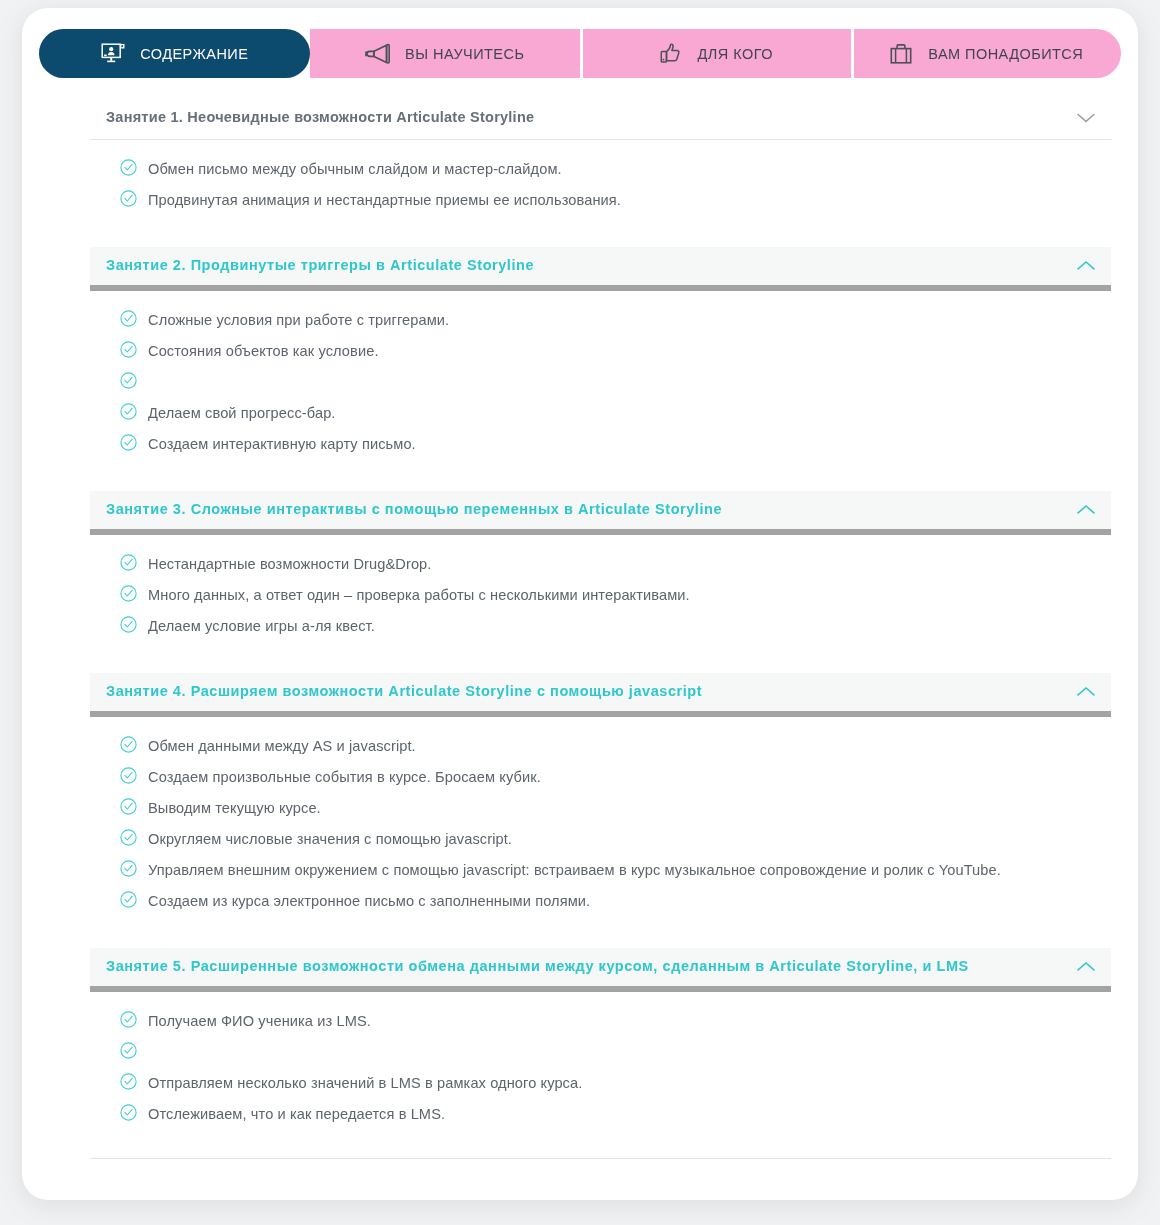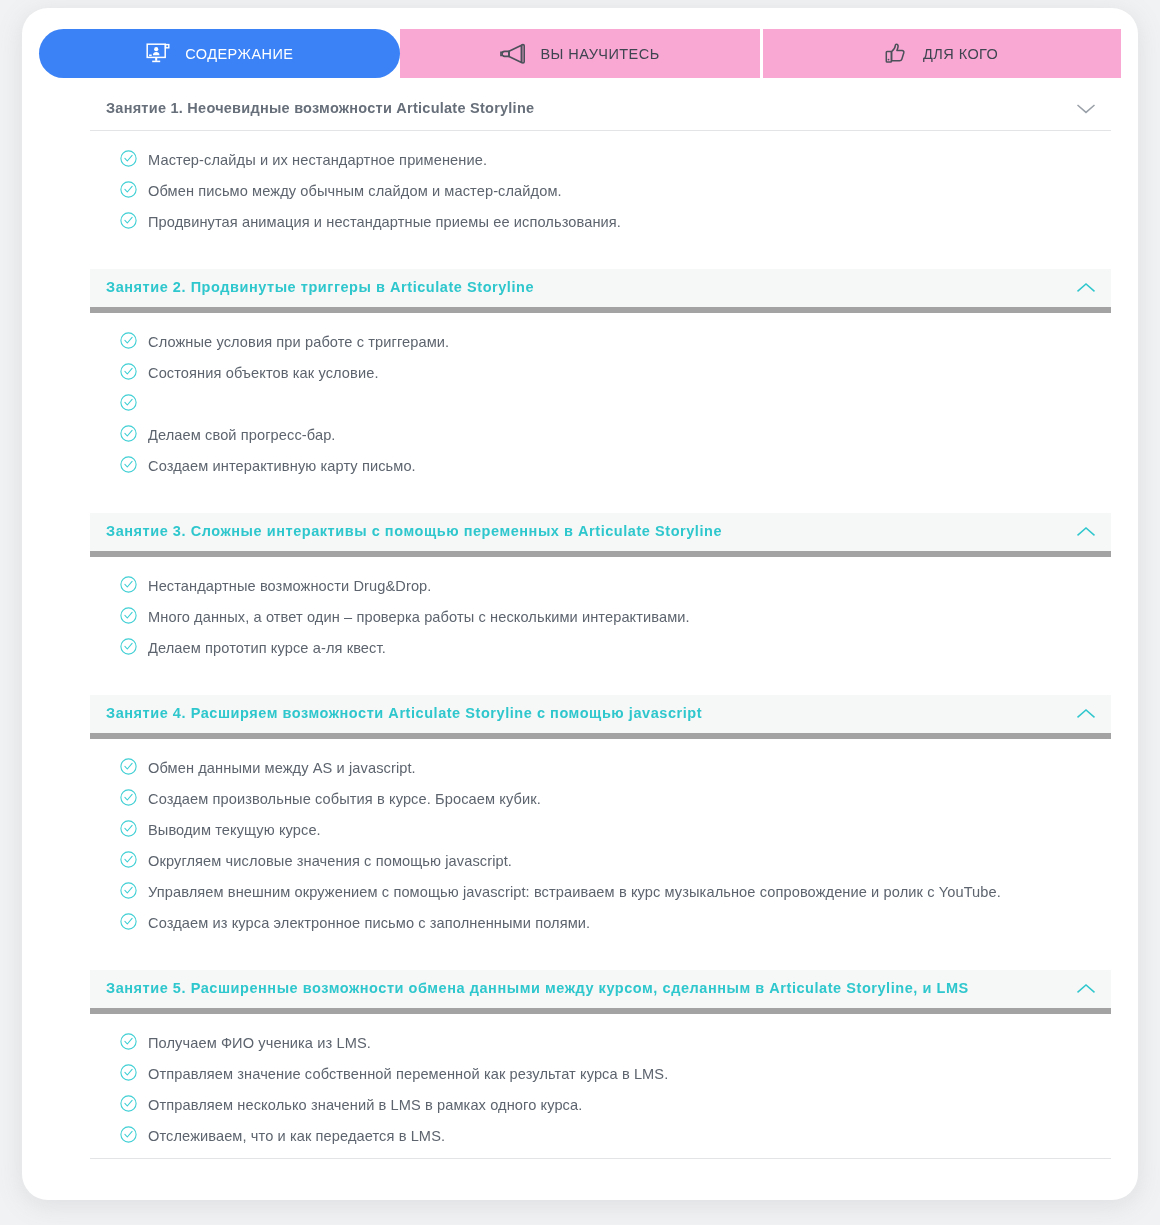--- a/index.html
+++ b/index.html
@@ -58,32 +58,32 @@
     content: "";
     position: absolute;
     left: 0; top: 0; bottom: 0;
     width: 3px;
     background: #ffffff;
   }
   .tab.first { border-radius: 25px 0 0 25px; }
   .tab.last  { border-radius: 0 25px 25px 0; }
 
   .tab.active {
-    background: #3b82f6;
+    background: #0c4a6e;
     color: #ffffff;
     border-radius: 25px;
     z-index: 3;
   }
   .tab.active + .tab::before { background: transparent; }
 
   .tab-label { white-space: nowrap; }
   .tab-icon { display: flex; align-items: center; justify-content: center; width: 26px; height: 24px; }
 
   
-  .acc { position: absolute; left: 68px; top: 79px; width: 1021px; }
+  .acc { position: absolute; left: 68px; top: 88px; width: 1021px; }
 
   .acc-item { width: 100%; }
 
   .acc-head {
     position: relative;
     display: flex;
     align-items: center;
     height: 44px;
     padding: 0 46px 0 16px;
     cursor: pointer;
@@ -191,20 +191,31 @@
         <span class="tab-icon">
           <svg width="24" height="22" viewBox="0 0 24 22">
             <path d="M7.6 8.6 C9.4 7.1 11.3 4.6 11.3 2.6 c0-1.2 1.1-1.7 1.9-1.2 .9 .6 1.1 2.1 .6 3.6 l-.9 2.6 h5.2 c1.3 0 2.1 1.1 1.7 2.2 l-2 6.4 c-.3 1-1.2 1.6-2.2 1.6 H7.6 Z" fill="none" stroke="#4b5059" stroke-width="1.5" stroke-linejoin="round"></path>
             <rect x="2.3" y="8.4" width="5.1" height="10.6" rx="0.8" fill="none" stroke="#4b5059" stroke-width="1.5"></rect>
             <circle cx="4.5" cy="16.6" r="0.95" fill="#4b5059"></circle>
           </svg>
         </span>
         <span class="tab-label">ДЛЯ КОГО</span>
       </div>
 
+      <div class="tab last">
+        <span class="tab-icon">
+          <svg width="24" height="22" viewBox="0 0 24 22">
+            <rect x="2.3" y="5.6" width="19.4" height="14.2" fill="none" stroke="#4b5059" stroke-width="1.6"></rect>
+            <path d="M8.1 5.4 V2.9 a1 1 0 0 1 1-1 h5.8 a1 1 0 0 1 1 1 V5.4" fill="none" stroke="#4b5059" stroke-width="1.6"></path>
+            <line x1="6.6" y1="5.8" x2="6.6" y2="19.6" stroke="#4b5059" stroke-width="1.5"></line>
+            <line x1="17.4" y1="5.8" x2="17.4" y2="19.6" stroke="#4b5059" stroke-width="1.5"></line>
+          </svg>
+        </span>
+        <span class="tab-label">ВАМ ПОНАДОБИТСЯ</span>
+      </div>
     </div>
 
     <div class="acc">
 
       <div class="acc-item">
         <div class="acc-head plain">
           <span class="acc-title">Занятие 1. Неочевидные возможности Articulate Storyline</span>
           <span class="chev">
             <svg width="20" height="12" viewBox="0 0 20 12">
                 <path d="M1.5 2 L10 9.4 L18.5 2" fill="none" stroke="#9aa0a8" stroke-width="1.5"></path>
@@ -212,29 +223,20 @@
           </span>
         </div>
         <div class="acc-body">
           <div class="li">
             <span class="li-check">
               <svg width="17" height="17" viewBox="0 0 17 17">
                   <circle cx="8.5" cy="8.5" r="7.6" fill="none" stroke="#3fcfd4" stroke-width="1.1"></circle>
                   <path d="M4.9 8.4 L7.3 11 L12.1 5.3" fill="none" stroke="#3fcfd4" stroke-width="1.1" stroke-linecap="round" stroke-linejoin="round"></path>
                 </svg>
             </span>
-            <span class="li-text">Мастер-слайды и их нестандартное применение.</span>
-          </div>
-          <div class="li">
-            <span class="li-check">
-              <svg width="17" height="17" viewBox="0 0 17 17">
-                  <circle cx="8.5" cy="8.5" r="7.6" fill="none" stroke="#3fcfd4" stroke-width="1.1"></circle>
-                  <path d="M4.9 8.4 L7.3 11 L12.1 5.3" fill="none" stroke="#3fcfd4" stroke-width="1.1" stroke-linecap="round" stroke-linejoin="round"></path>
-                </svg>
-            </span>
             <span class="li-text">Обмен письмо между обычным слайдом и мастер-слайдом.</span>
           </div>
           <div class="li">
             <span class="li-check">
               <svg width="17" height="17" viewBox="0 0 17 17">
                   <circle cx="8.5" cy="8.5" r="7.6" fill="none" stroke="#3fcfd4" stroke-width="1.1"></circle>
                   <path d="M4.9 8.4 L7.3 11 L12.1 5.3" fill="none" stroke="#3fcfd4" stroke-width="1.1" stroke-linecap="round" stroke-linejoin="round"></path>
                 </svg>
             </span>
             <span class="li-text">Продвинутая анимация и нестандартные приемы ее использования.</span>
@@ -331,21 +333,21 @@
             </span>
             <span class="li-text">Много данных, а ответ один – проверка работы с несколькими интерактивами.</span>
           </div>
           <div class="li">
             <span class="li-check">
               <svg width="17" height="17" viewBox="0 0 17 17">
                   <circle cx="8.5" cy="8.5" r="7.6" fill="none" stroke="#3fcfd4" stroke-width="1.1"></circle>
                   <path d="M4.9 8.4 L7.3 11 L12.1 5.3" fill="none" stroke="#3fcfd4" stroke-width="1.1" stroke-linecap="round" stroke-linejoin="round"></path>
                 </svg>
             </span>
-            <span class="li-text">Делаем прототип курсе а-ля квест.</span>
+            <span class="li-text">Делаем условие игры а-ля квест.</span>
           </div>
         </div>
       </div>
 
       <div class="gap"></div>
 
       <div class="acc-item">
         <div class="acc-head tinted">
           <span class="acc-title">Занятие 4. Расширяем возможности Articulate Storyline с помощью javascript</span>
           <span class="chev">
@@ -433,21 +435,20 @@
             </span>
             <span class="li-text">Получаем ФИО ученика из LMS.</span>
           </div>
           <div class="li">
             <span class="li-check">
               <svg width="17" height="17" viewBox="0 0 17 17">
                   <circle cx="8.5" cy="8.5" r="7.6" fill="none" stroke="#3fcfd4" stroke-width="1.1"></circle>
                   <path d="M4.9 8.4 L7.3 11 L12.1 5.3" fill="none" stroke="#3fcfd4" stroke-width="1.1" stroke-linecap="round" stroke-linejoin="round"></path>
                 </svg>
             </span>
-            <span class="li-text">Отправляем значение собственной переменной как результат курса в LMS.</span>
           </div>
           <div class="li">
             <span class="li-check">
               <svg width="17" height="17" viewBox="0 0 17 17">
                   <circle cx="8.5" cy="8.5" r="7.6" fill="none" stroke="#3fcfd4" stroke-width="1.1"></circle>
                   <path d="M4.9 8.4 L7.3 11 L12.1 5.3" fill="none" stroke="#3fcfd4" stroke-width="1.1" stroke-linecap="round" stroke-linejoin="round"></path>
                 </svg>
             </span>
             <span class="li-text">Отправляем несколько значений в LMS в рамках одного курса.</span>
           </div>

